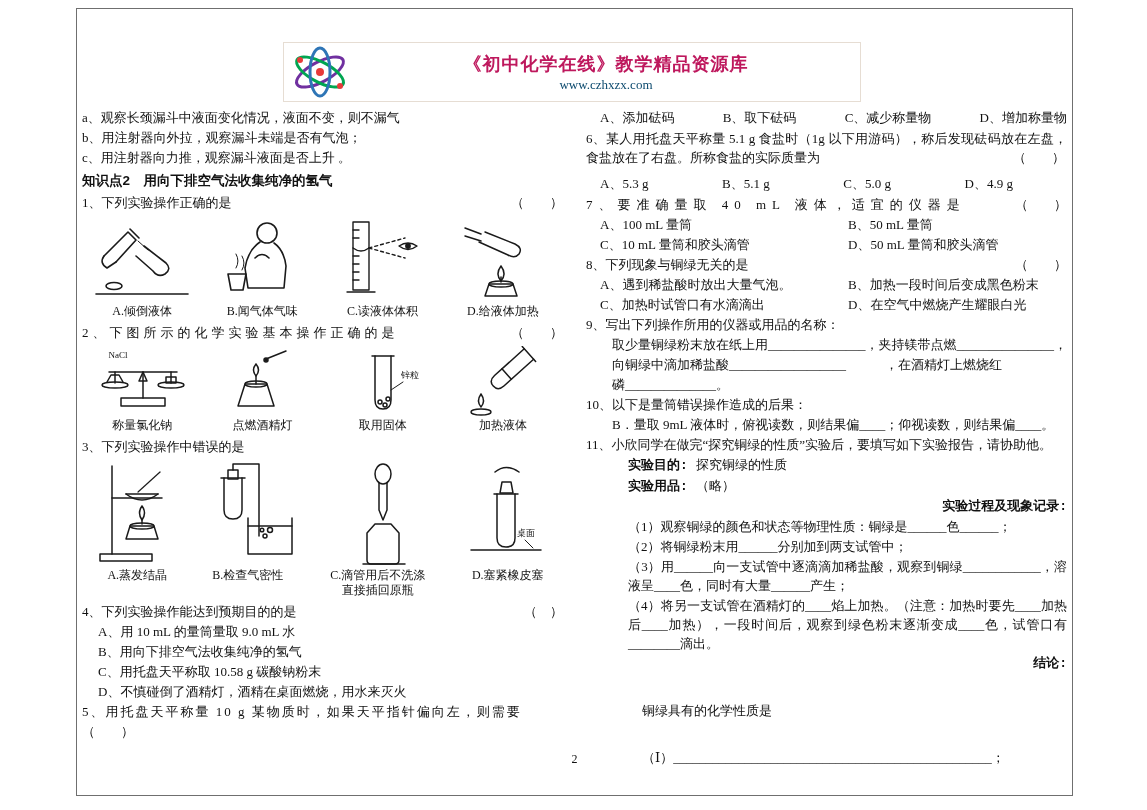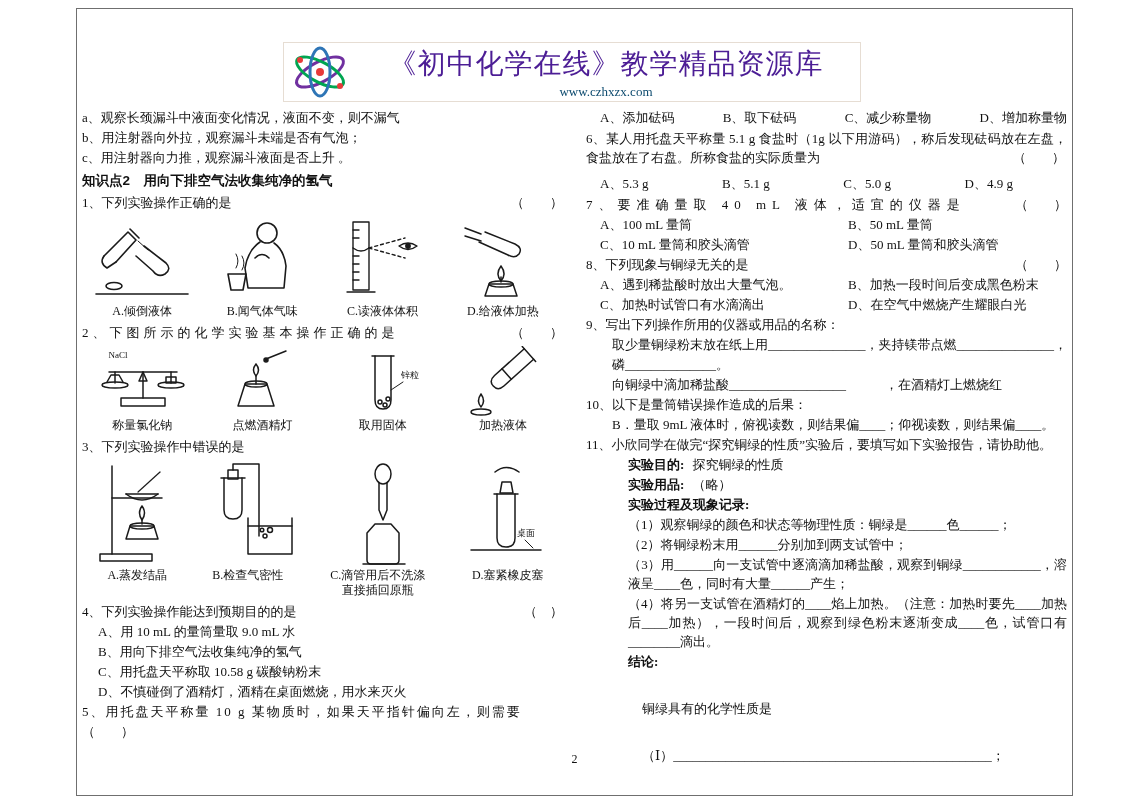--- a/index.html
+++ b/index.html
@@ -10,21 +10,21 @@
     color:#111;
   }
   .sheet { position:relative; width:1147px; height:810px; background:#fff; overflow:hidden; }
   .frame { position:absolute; left:76px; top:8px; width:997px; height:788px; border:1px solid #6f6f6f; }
 
   
   .header-box { position:absolute; left:283px; top:42px; width:578px; height:60px;
                 border:1px solid #e6ddd3; display:flex; align-items:center; background:#fff; }
   .logo { width:64px; height:56px; margin-left:4px; flex:0 0 auto; }
   .header-text { flex:1; text-align:center; }
-  .site-title { font-size:28px; font-weight:400; color:#4c1d95; letter-spacing:1px; }
+  .site-title { font-size:18px; font-weight:700; color:#be185d; letter-spacing:1px; }
   .site-url { font-size:13px; color:#0c4a6e; margin-top:1px; cursor:pointer; }
 
   
   .col { position:absolute; top:108px; width:481px; font-size:13px; line-height:19px; }
   .col-left { left:82px; }
   .col-right { left:586px; }
 
   .line { margin-bottom:1px; white-space:nowrap; }
   .wrap { white-space:normal; }
   .flexsb { display:flex; justify-content:space-between; }
@@ -47,21 +47,21 @@
   .bracket-abs { position:absolute; right:2px; bottom:0; background:#fff; padding-left:4px; }
 
   .optline { display:flex; justify-content:space-between; padding-left:14px; margin-bottom:2px; }
   .optline.narrow { padding-right:54px; }
   .optrow { display:flex; padding-left:14px; margin-bottom:1px; white-space:nowrap; }
   .optrow .w1 { width:248px; flex:0 0 auto; }
   .indent { padding-left:26px; }
 
   .report { padding-left:42px; }
   .report .line, .report .step { white-space:normal; }
-  .blabel { font-family:Liberation Serif, serif; font-weight:700; }
+  .blabel { font-family:Liberation Mono, monospace; font-weight:700;text-align:right; }
   .after-label { margin-left:5px; }
   .step { margin-bottom:1px; text-align:justify; }
   .indent2 { padding-left:14px;margin-top:28px; }
 
   .pagenum { position:absolute; left:76px; top:752px; width:997px; text-align:center; font-size:12px; }
 </style>
 </head>
 <body>
 
 <div class="sheet">
@@ -347,22 +347,22 @@
       <span class="w1">A、遇到稀盐酸时放出大量气泡。</span>
       <span>B、加热一段时间后变成黑色粉末</span>
     </div>
     <div class="optrow">
       <span class="w1">C、加热时试管口有水滴滴出</span>
       <span>D、在空气中燃烧产生耀眼白光</span>
     </div>
 
     <div class="line">9、写出下列操作所用的仪器或用品的名称：</div>
     <div class="line indent">取少量铜绿粉末放在纸上用_______________，夹持镁带点燃_______________，</div>
+    <div class="line indent">向铜绿中滴加稀盐酸__________________　　　，在酒精灯上燃烧红</div>
     <div class="line indent">磷______________。</div>
-    <div class="line indent">向铜绿中滴加稀盐酸__________________　　　，在酒精灯上燃烧红</div>
 
     <div class="line">10、以下是量筒错误操作造成的后果：</div>
     <div class="line indent wrap">B．量取 9mL 液体时，俯视读数，则结果偏____；仰视读数，则结果偏____。</div>
 
     <div class="line wrap">11、小欣同学在做完“探究铜绿的性质”实验后，要填写如下实验报告，请协助他。</div>
 
     <div class="report">
       <div class="line wrap">
         <span class="blabel">实验目的:</span>
         <span class="after-label">探究铜绿的性质</span>

